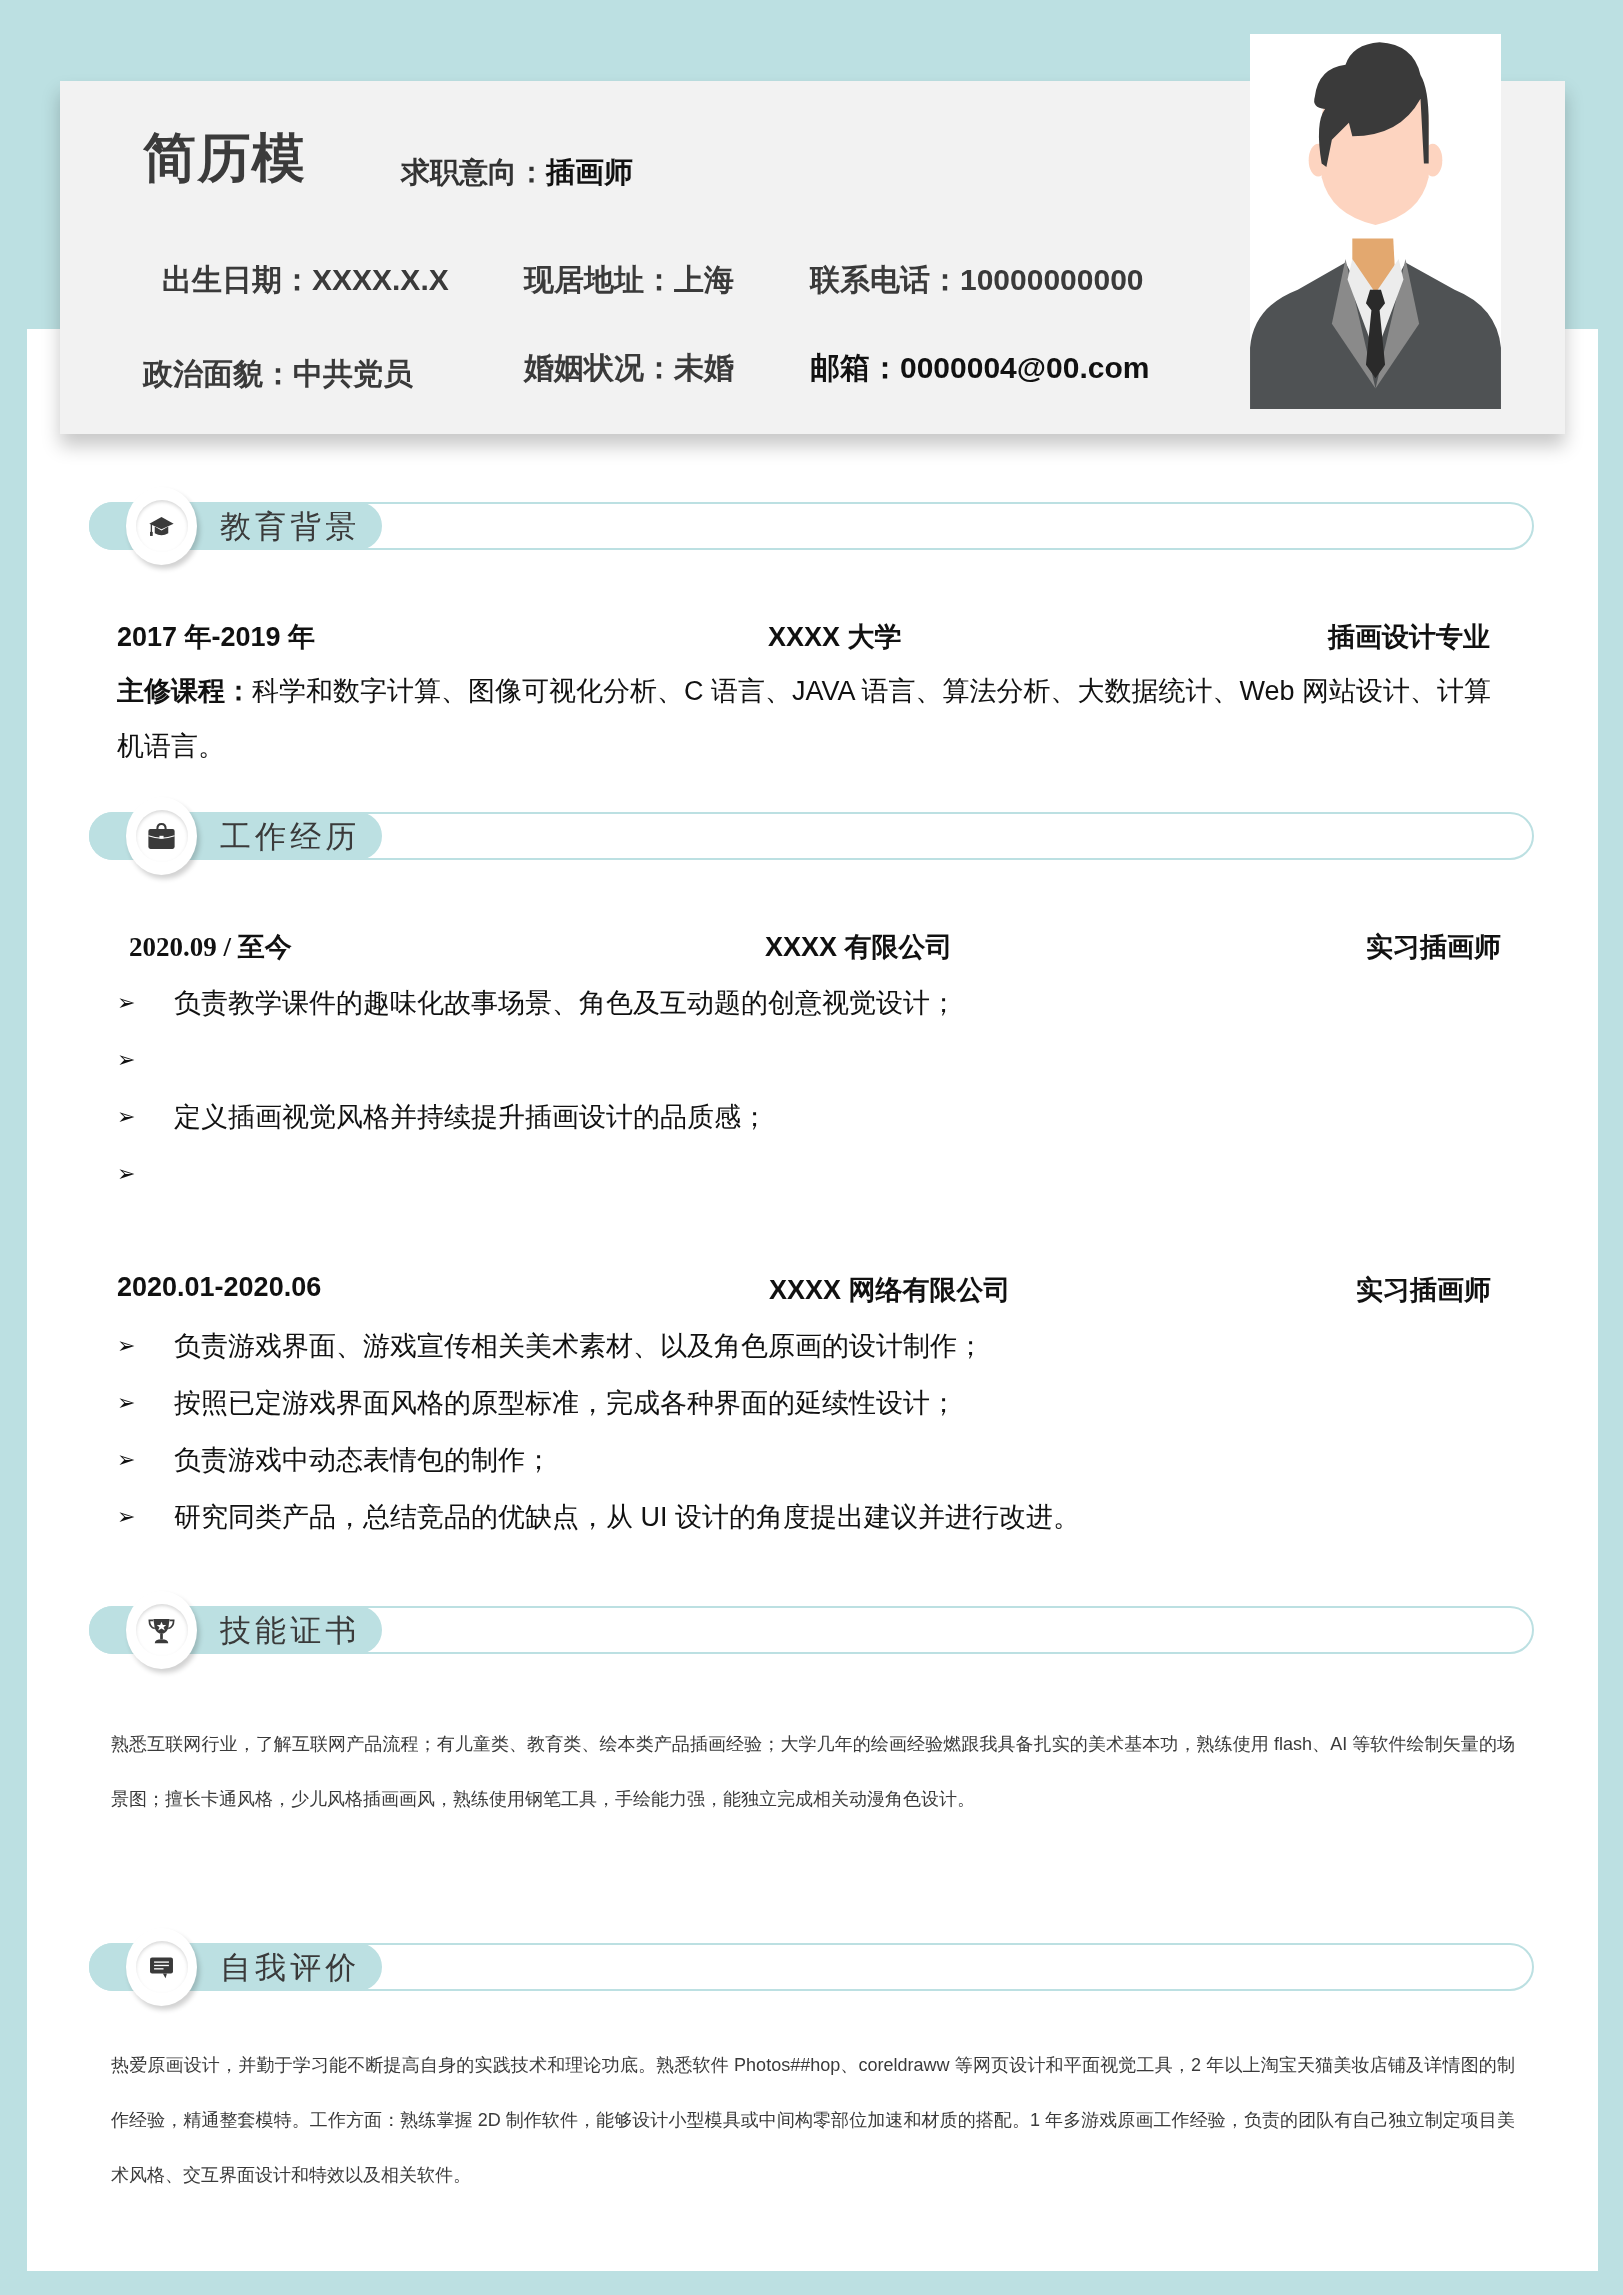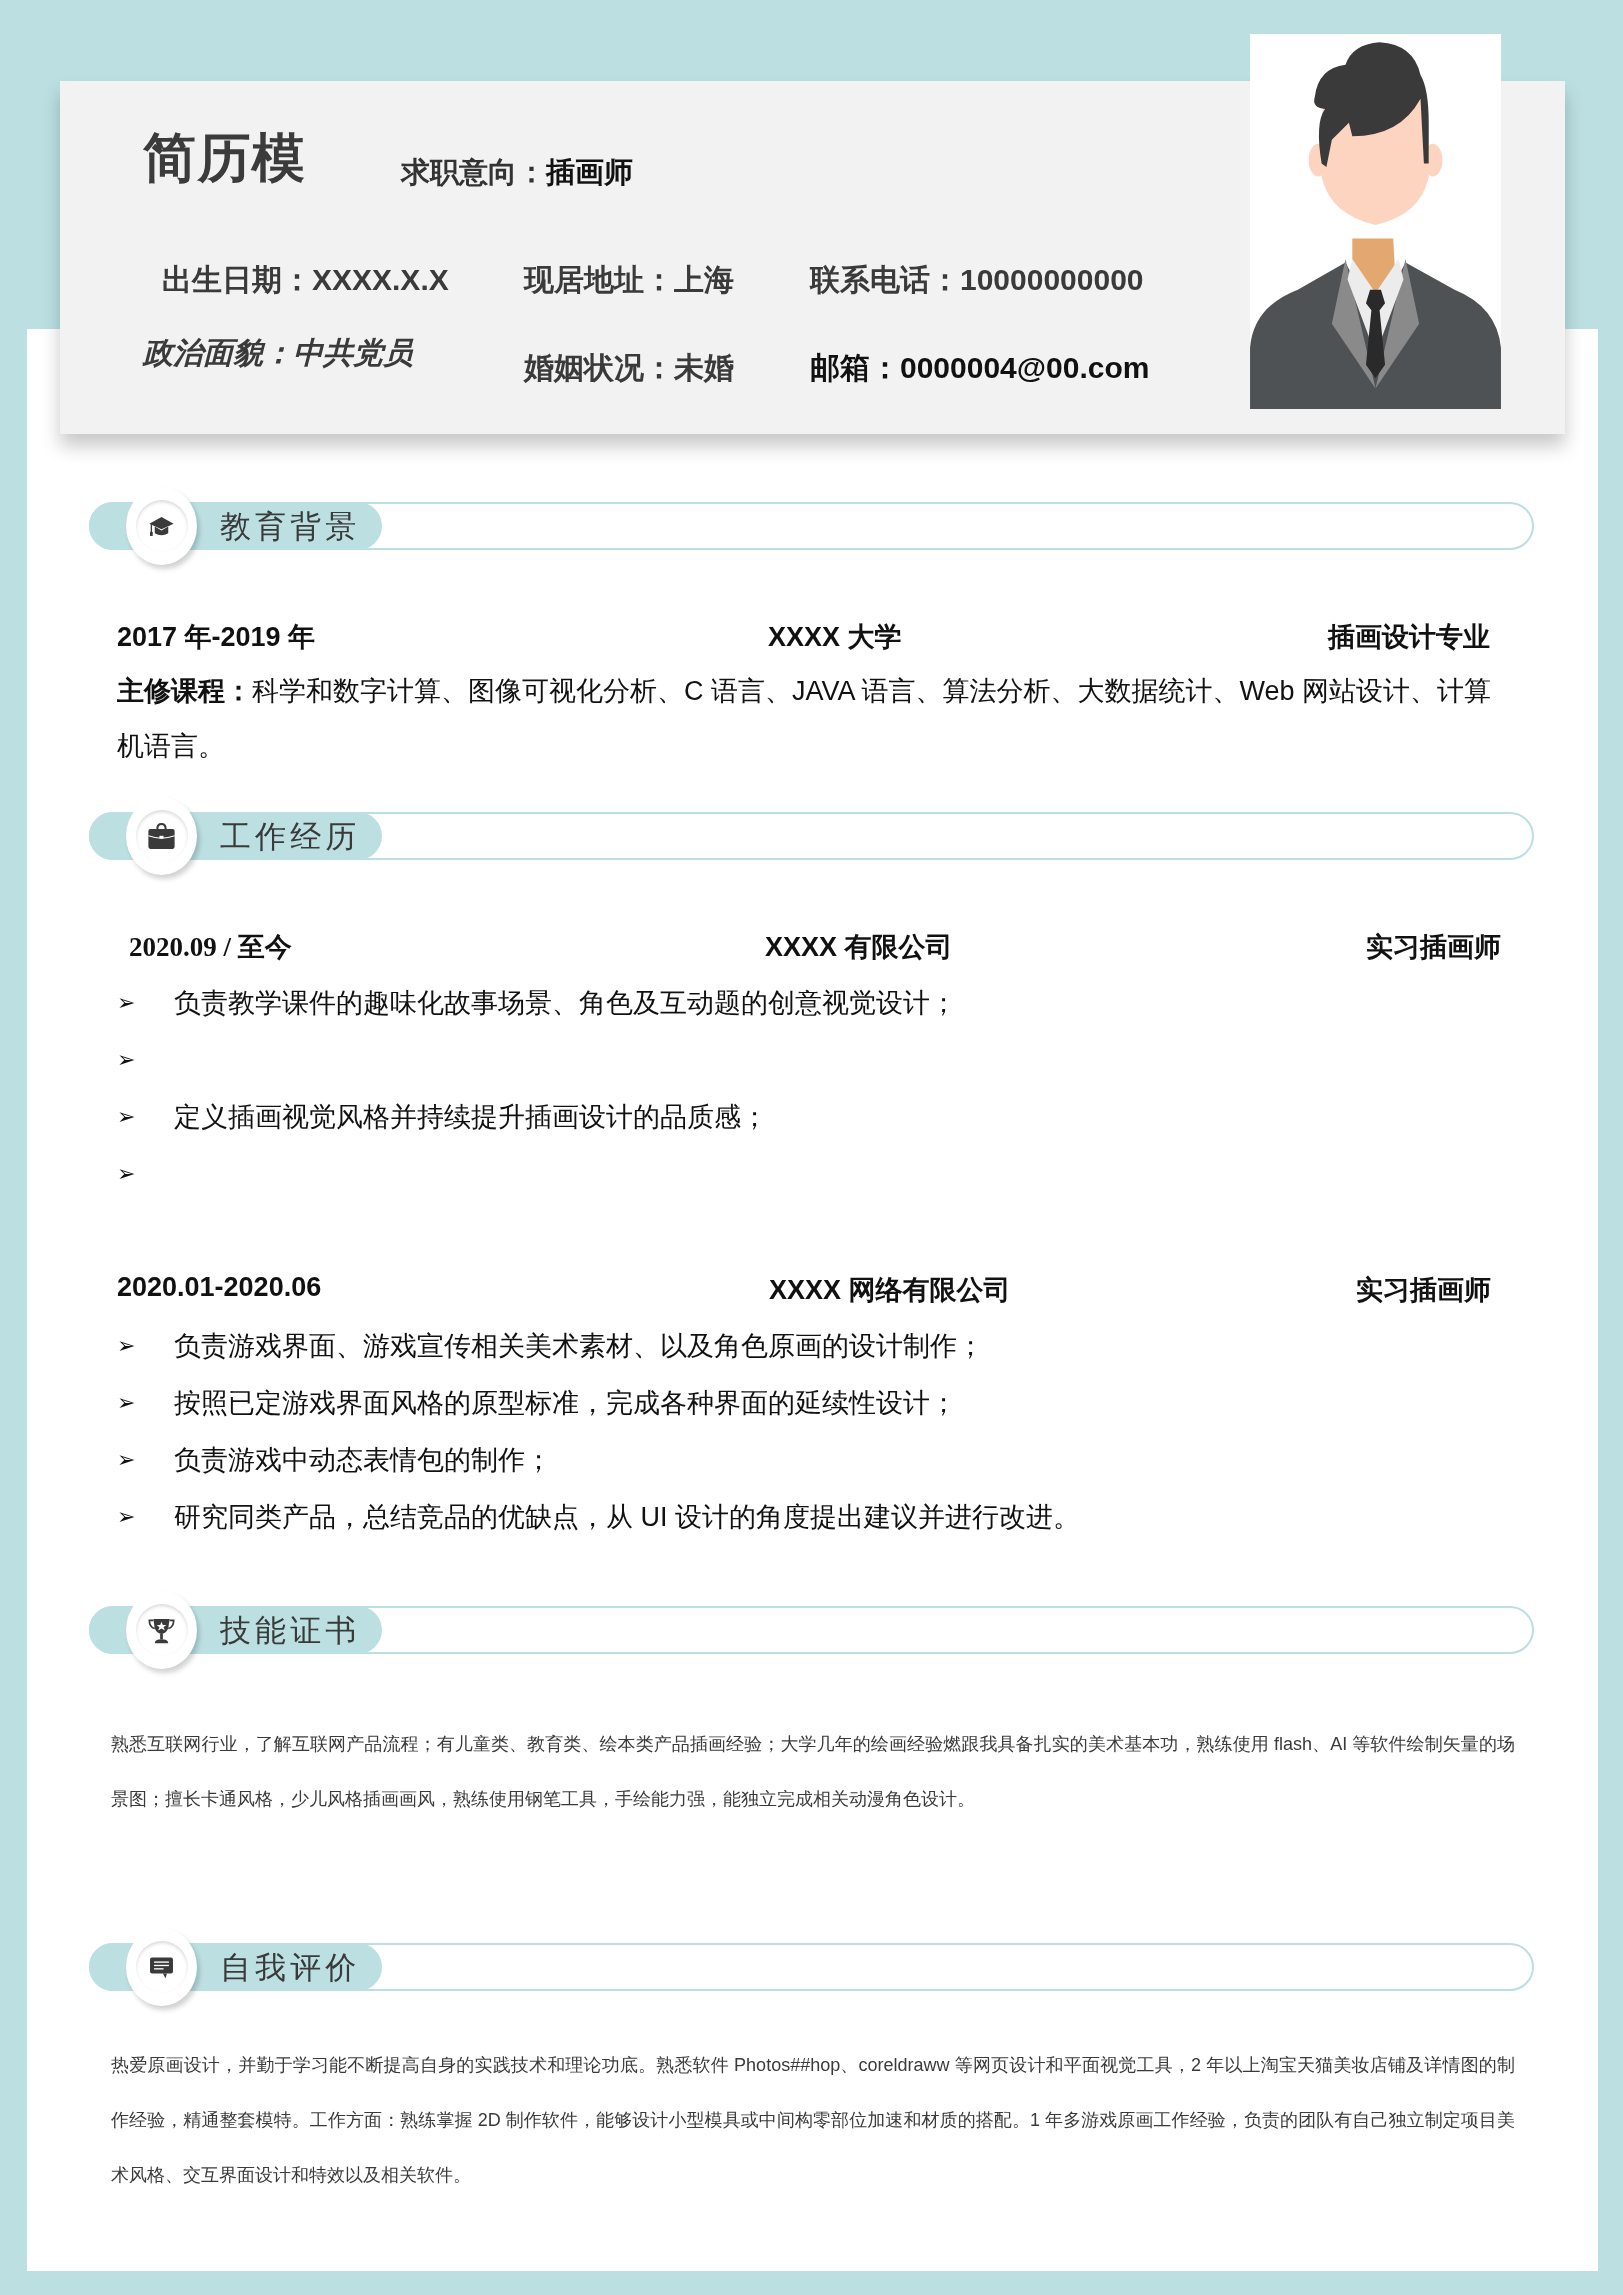--- a/index.html
+++ b/index.html
@@ -148,21 +148,21 @@
 <div class="page"></div>
 
 <div class="header-card">
   <div class="name">简历模</div>
   <div class="intent">
     <span>求职意向：</span><span class="val">插画师</span>
   </div>
   <div class="info" style="left:83px; top:179px;margin-left:19px;">出生日期：XXXX.X.X</div>
   <div class="info" style="left:464px; top:179px;">现居地址：上海</div>
   <div class="info" style="left:750px; top:179px;">联系电话：10000000000</div>
-  <div class="info" style="left:83px; top:252px;font-style:italic;">政治面貌：中共党员</div>
+  <div class="info" style="left:83px; top:273px;">政治面貌：中共党员</div>
   <div class="info" style="left:464px; top:267px;">婚姻状况：未婚</div>
   <div class="info email" style="left:750px; top:267px;">
     <span>邮箱：</span><span>0000004@00.com</span>
   </div>
 </div>
 
 <div class="photo">
   <svg width="251" height="375" viewBox="0 0 368 550">
     <rect width="368" height="550" fill="#ffffff"></rect>
 

